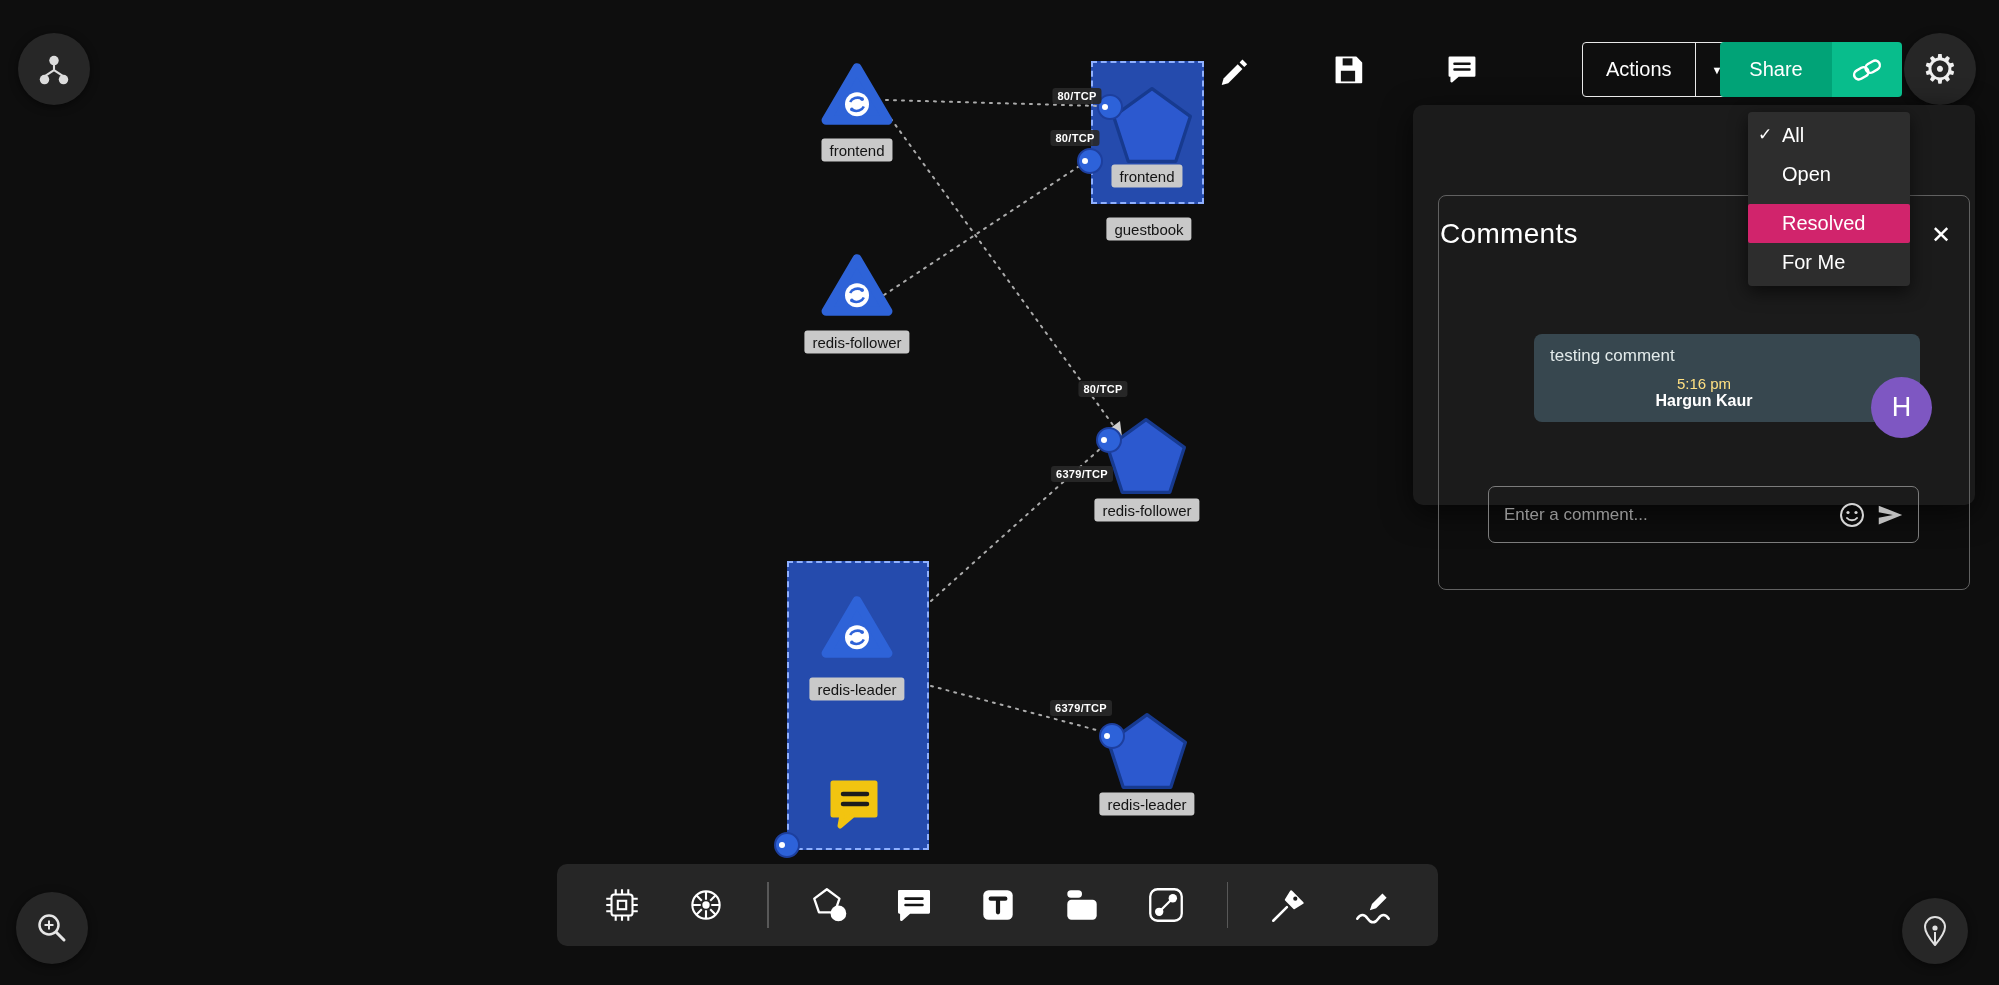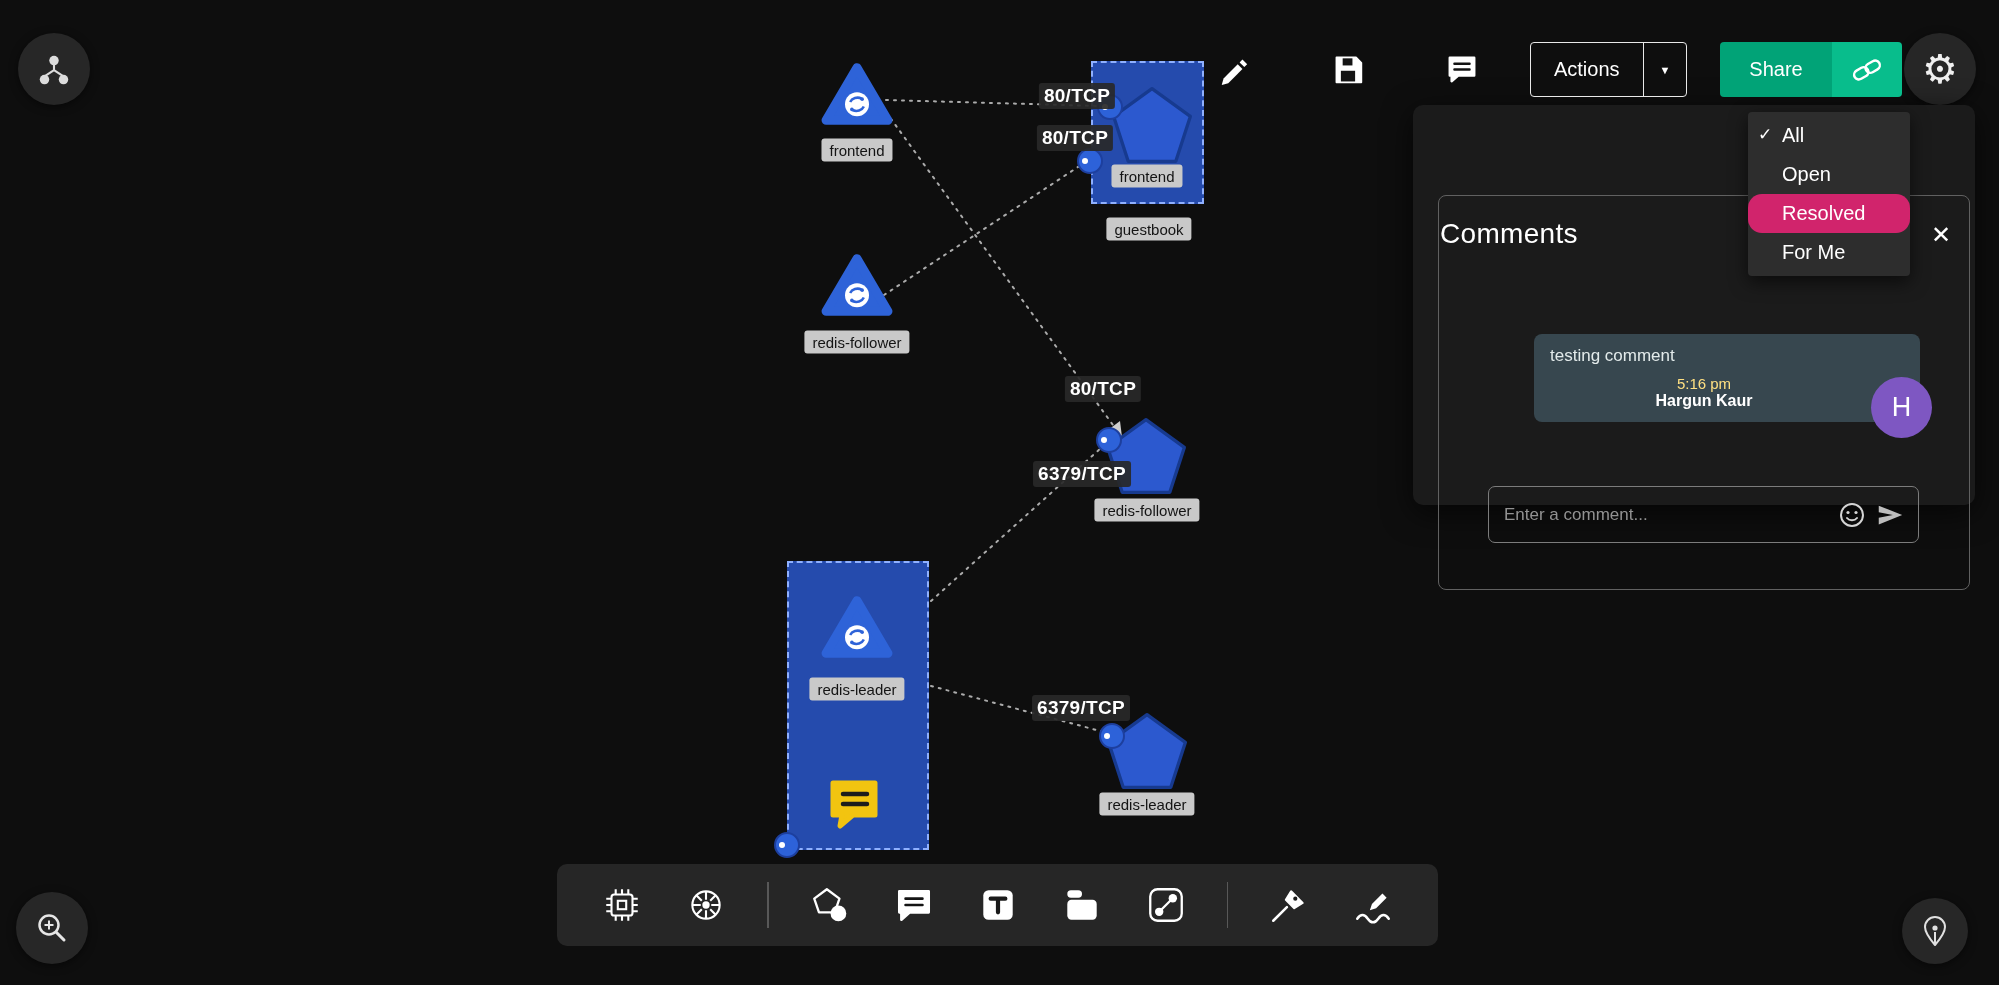--- a/index.html
+++ b/index.html
@@ -28,38 +28,38 @@
     content:""; position:absolute; left:3px; top:8px;
     width:6px; height:6px; border-radius:50%; background:#fff;
   }
   .node-label {
     position:absolute; z-index:5; transform:translate(-50%,-50%);
     background:#c9c9c9; color:#141414; font-size:15px; line-height:1;
     padding:4px 8px; border-radius:3px; white-space:nowrap;
   }
   .edge-label {
     position:absolute; z-index:5; transform:translate(-50%,-50%);
-    background:rgba(40,40,40,0.92); color:#fff; font-size:19px; font-weight:bold;
+    background:rgba(40,40,40,0.92); color:#fff; font-size:11px; font-weight:bold;
     padding:2px 5px; border-radius:3px; white-space:nowrap; letter-spacing:0.3px;
   }
 
   
   .fab {
     position:absolute; border-radius:50%; background:#272727;
     display:flex; align-items:center; justify-content:center;
     box-shadow:0 2px 8px rgba(0,0,0,0.5); z-index:15; cursor:pointer;
   }
 
   
   .top-icon-btn {
     position:absolute; width:44px; height:44px; z-index:25;
     display:flex; align-items:center; justify-content:center; cursor:pointer;
   }
   #actions-button {
-    position:absolute; left:1530px; top:42px; width:157px; height:55px; z-index:25;
+    position:absolute; left:1582px; top:42px; width:157px; height:55px; z-index:25;
     border:1.5px solid #e9e9e9; border-radius:4px; display:flex; align-items:stretch;
     background:rgba(16,16,16,0.65); cursor:pointer;
   }
   #actions-button .lbl { flex:1; display:flex; align-items:center; justify-content:center; font-size:20px; color:#fff; }
   #actions-button .sep { width:1.5px; background:#e9e9e9; }
   #actions-button .caret { width:42px; display:flex; align-items:center; justify-content:center; font-size:11px; color:#fff; }
   #share-button {
     position:absolute; left:1692px; top:42px; width:182px; height:55px; z-index:25;
     border-radius:4px; overflow:hidden; display:flex; cursor:pointer;margin-left:28px;
   }
@@ -121,21 +121,21 @@
   #filter-menu {
     position:absolute; left:1748px; top:112px; width:162px; z-index:30;
     background:#2d2d2d; border-radius:4px; padding:4px 0;
     box-shadow:0 6px 18px rgba(0,0,0,0.6);
   }
   .filter-item {
     position:relative; font-size:20px; color:#fff; padding:8px 12px 8px 34px;
     cursor:pointer; white-space:nowrap;
   }
   .filter-item .check { position:absolute; left:10px; top:8px; font-size:17px; }
-  .filter-item.highlight { background:#d1246c; border-radius:14px; }
+  .filter-item.highlight { background:#d1246c; border-radius:2px;margin-top:10px; }
 
   
   #bottom-toolbar {
     position:absolute; left:557px; top:864px; width:881px; height:82px; z-index:10;
     background:#262626; border-radius:10px;
     display:flex; align-items:center; justify-content:space-between; padding:0 42px;
   }
   .tool-btn { width:46px; height:46px; display:flex; align-items:center; justify-content:center; cursor:pointer; }
   .tool-sep { width:1.5px; height:46px; background:#585858; }
 </style>

